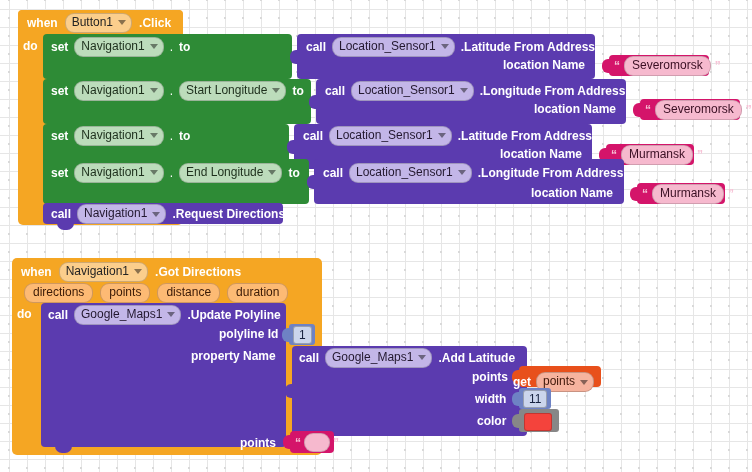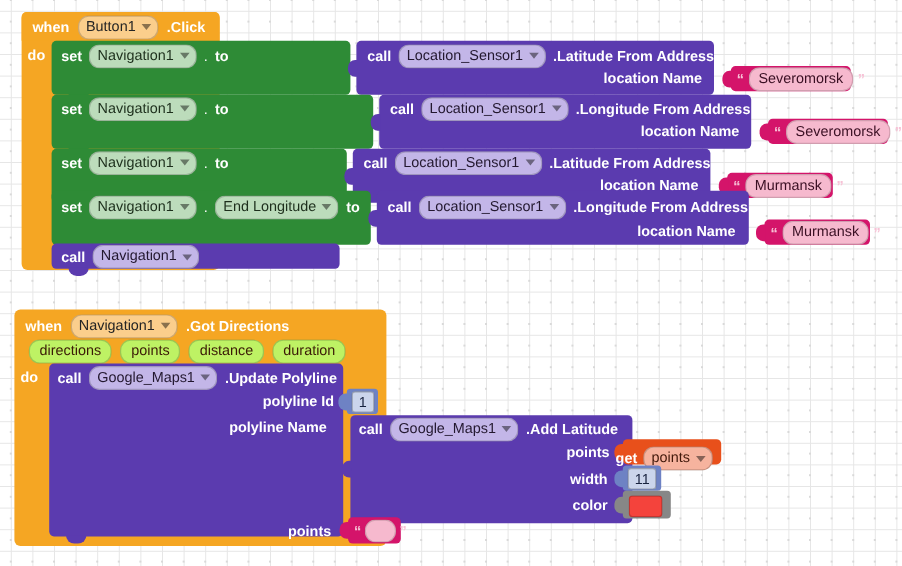--- a/index.html
+++ b/index.html
@@ -40,21 +40,21 @@
   }
   .field .caret{
     width:0;height:0;border-left:4px solid transparent;border-right:4px solid transparent;
     border-top:5px solid rgba(0,0,0,.45);display:inline-block;margin-top:1px;
   }
   .f-orange{background:#FBCE8C;color:#242424;}
   .f-green {background:#BCDCBB;color:#1d2f1c;}
   .f-purple{background:#C3B6E8;color:#23182f;}
   .f-red   {background:#F6B39E;color:#40180a;}
   .param{
-    background:#bef264;color:#3a1a06;border:1px solid rgba(0,0,0,.18);
+    background:#fdba74;color:#3a1a06;border:1px solid rgba(0,0,0,.18);
     border-radius:9px;padding:1px 8px 2px 8px;font-size:12px;line-height:15px;
   }
 
   
   .b-green {background:#2E8B36;}
   .b-purple{background:#5B3BAF;}
   .b-purple2{background:#5B3BAF;}
   .b-pink  {background:#D4146A;}
   .b-red   {background:#E8501B;}
   .b-blue  {background:#6E82C4;}
@@ -137,20 +137,24 @@
 <div class="abs b-green" style="left:43px;top:79px;width:268px;height:45px;border-radius:4px;">
   <div class="nub"></div>
 </div>
 <div class="abs row" style="left:51px;top:81px;height:19px;gap:6px;">
   <span class="lbl-b">set</span>
   <span class="field f-green">
     <span>Navigation1</span>
     <i class="caret"></i>
   </span>
   <span class="lbl">.</span>
+  <span class="field f-green">
+    <span>Start Longitude</span>
+    <i class="caret"></i>
+  </span>
   <span class="lbl-b">to</span>
 </div>
 
 <div class="abs b-purple" style="left:316px;top:79px;width:310px;height:45px;border-radius:4px;">
   <span class="notch"></span>
 </div>
 <div class="abs row" style="left:325px;top:81px;height:19px;gap:6px;">
   <span class="lbl-b">call</span>
   <span class="field f-purple">
     <span>Location_Sensor1</span>
@@ -242,20 +246,21 @@
 
 <div class="abs b-purple" style="left:43px;top:203px;width:240px;height:21px;border-radius:4px;">
   <div class="nub"></div>
 </div>
 <div class="abs row" style="left:51px;top:205px;height:18px;gap:6px;">
   <span class="lbl-b">call</span>
   <span class="field f-purple">
     <span>Navigation1</span>
     <i class="caret"></i>
   </span>
+  <span class="lbl-b">.Request Directions</span>
 </div>
 
 <div class="abs evt" style="left:12px;top:258px;width:310px;height:197px;border-radius:5px;"></div>
 
 <div class="abs row" style="left:21px;top:262px;height:19px;gap:7px;">
   <span class="lbl-b">when</span>
   <span class="field f-orange">
     <span>Navigation1</span>
     <i class="caret"></i>
   </span>
@@ -282,21 +287,21 @@
   </span>
   <span class="lbl-b">.Update Polyline</span>
 </div>
 
 <div class="abs lbl-b" style="left:219px;top:327px;text-align:center;">polyline Id</div>
 <div class="abs b-blue" style="left:289px;top:324px;width:26px;height:21px;border-radius:3px;">
   <span class="notch"></span>
 </div>
 <div class="abs" style="left:293px;top:326px;font-size:12px;line-height:16px;color:#17223f;background:#CBD5EC;border:1px solid rgba(0,0,0,.25);border-radius:3px;padding:0 5px;">1</div>
 
-<div class="abs lbl-b" style="left:191px;top:349px;">polyline Name</div>
+<div class="abs lbl-b" style="left:191px;top:349px;">property Name</div>
 
 <div class="abs b-purple2" style="left:292px;top:346px;width:235px;height:90px;border-radius:4px;">
   <span class="notch"></span>
 </div>
 <div class="abs row" style="left:299px;top:348px;height:19px;gap:6px;">
   <span class="lbl-b">call</span>
   <span class="field f-purple">
     <span>Google_Maps1</span>
     <i class="caret"></i>
   </span>

